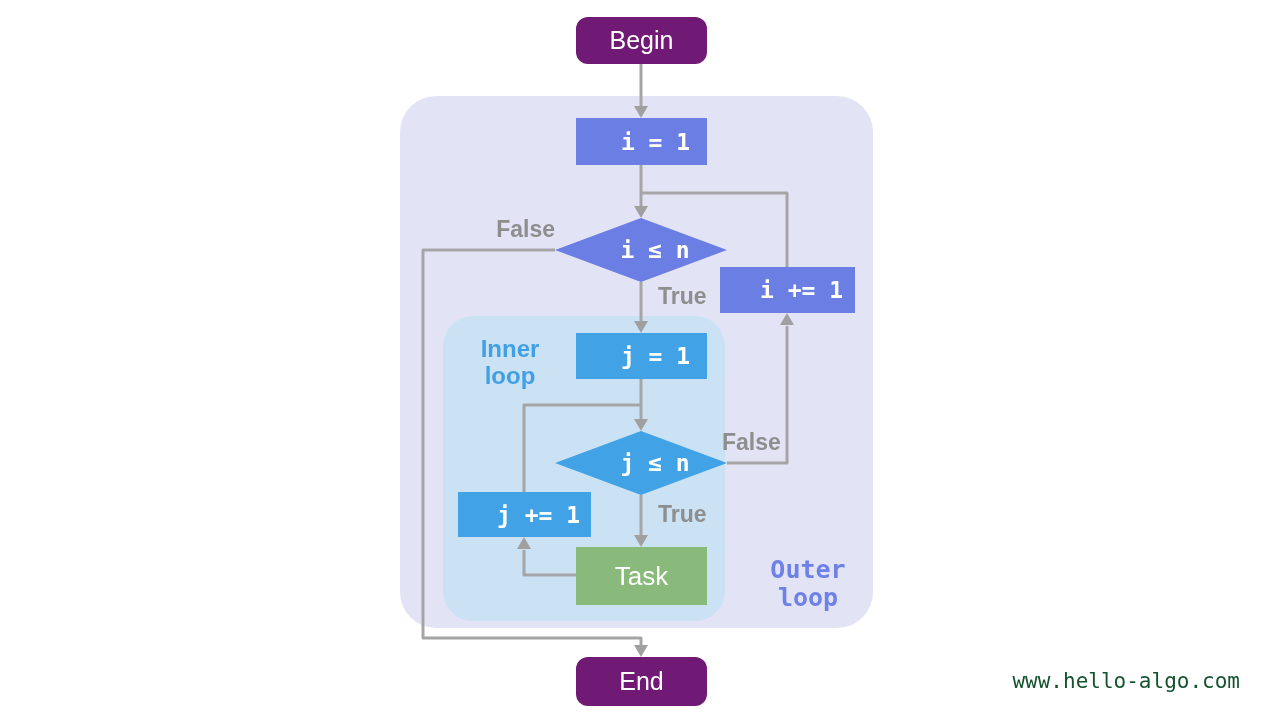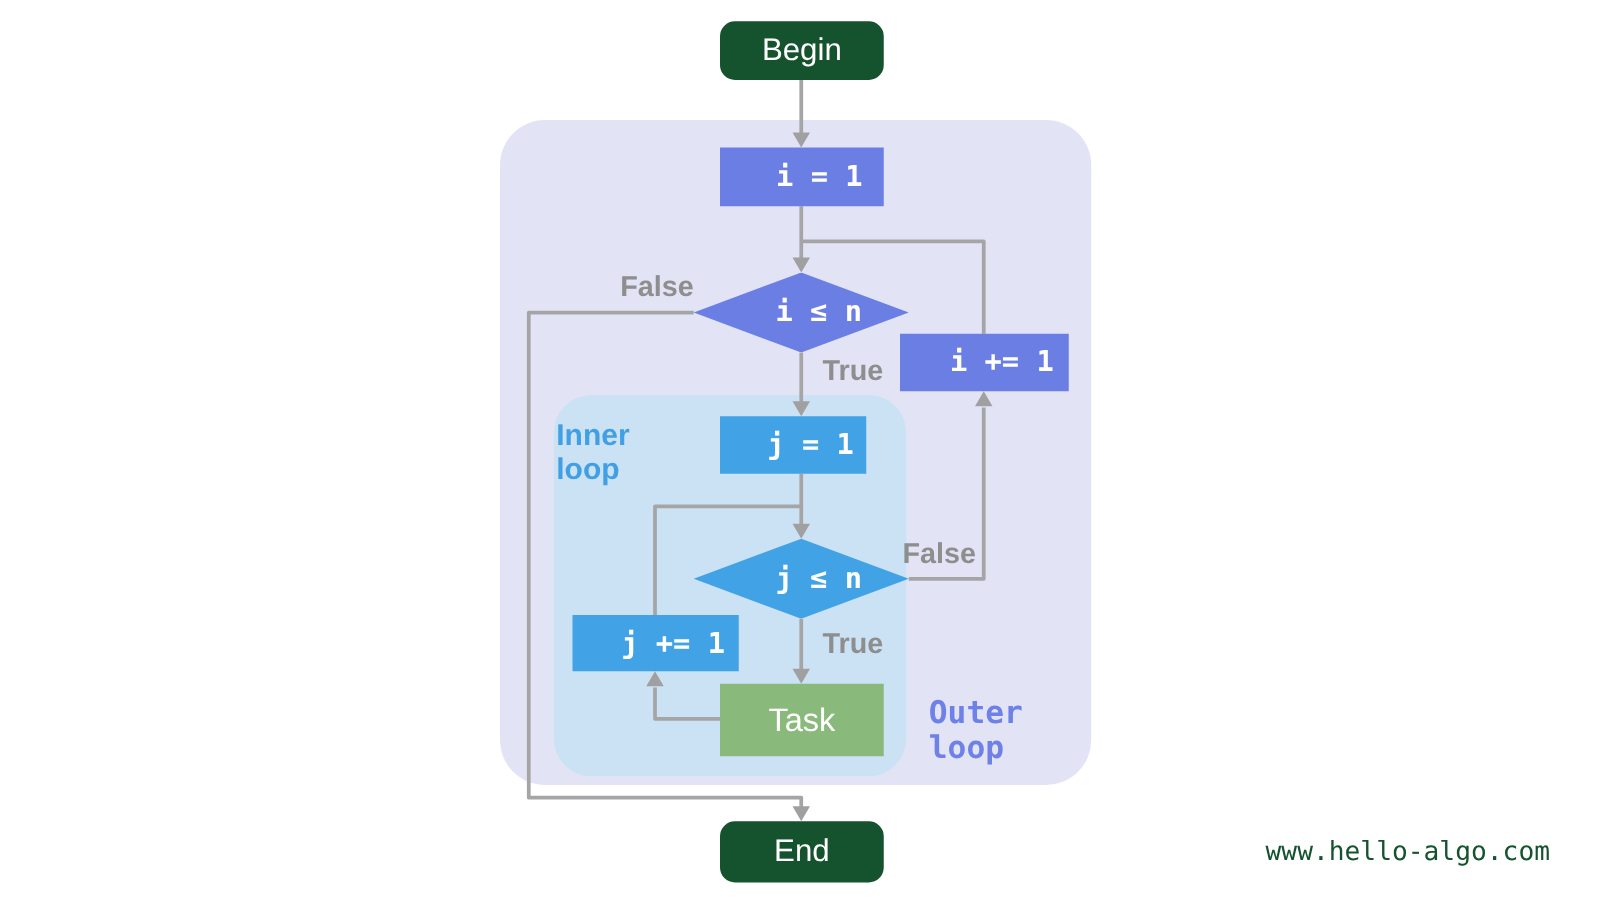--- a/index.html
+++ b/index.html
@@ -12,43 +12,43 @@
   .region.inner{left:443px;top:316px;width:282px;height:305px;border-radius:30px;background:#cbe2f5;}
 
   
   svg.edges{position:absolute;left:0;top:0;z-index:1;}
   .edge{fill:none;stroke:#a5a5a5;stroke-width:3;stroke-linejoin:round;}
   .arrowhead{fill:#a0a0a0;stroke:none;}
 
   
   .node{position:absolute;z-index:2;display:flex;align-items:center;justify-content:center;
         color:#ffffff;box-sizing:border-box;}
-  .terminal{width:131px;height:47px;border-radius:12px;background:#14532d;font-size:25px;}
+  .terminal{width:131px;height:47px;border-radius:12px;background:#701a75;font-size:25px;}
   .proc{font-family:"DejaVu Sans Mono",monospace;font-size:23px;font-weight:600;padding-left:28px;}
   .node.begin{left:576px;top:17px;}
   .node.i-init{left:576px;top:118px;width:131px;height:47px;background:#6b7ee3;}
   .node.i-cond{left:555px;top:218px;width:172px;height:64px;background:#6b7ee3;
                clip-path:polygon(50% 0,100% 50%,50% 100%,0 50%);text-align:center;}
   .node.i-incr{left:720px;top:267px;width:135px;height:46px;background:#6b7ee3;text-align:center;}
-  .node.j-init{left:576px;top:333px;width:117px;height:46px;background:#41a3e6;}
+  .node.j-init{left:576px;top:333px;width:131px;height:46px;background:#41a3e6;}
   .node.j-cond{left:555px;top:431px;width:172px;height:64px;background:#41a3e6;
                clip-path:polygon(50% 0,100% 50%,50% 100%,0 50%);}
   .node.j-incr{left:458px;top:492px;width:133px;height:45px;background:#41a3e6;}
   .node.task{left:576px;top:547px;width:131px;height:58px;background:#8aba7b;font-size:26px;}
   .node.end{left:576px;top:657px;height:49px;}
 
   
   .edge-label{position:absolute;z-index:2;font-weight:bold;font-size:23px;color:#8e8e8e;}
   .edge-label.false-outer{left:455px;top:216px;width:100px;text-align:right;}
   .edge-label.true-outer{left:658px;top:283px;}
   .edge-label.false-inner{left:722px;top:429px;}
   .edge-label.true-inner{left:658px;top:501px;}
 
   
-  .region-label{position:absolute;z-index:2;font-weight:bold;
+  .region-label{position:absolute;z-index:2;font-weight:bold;text-align:center;
                 white-space:pre-line;line-height:1.12;}
   .region-label.inner{left:445px;top:336px;width:130px;font-size:24px;color:#41a0e4;}
   .region-label.outer{left:743px;top:556px;width:130px;font-size:25px;color:#6e81e6;
                       font-family:"DejaVu Sans Mono",monospace;}
 
   .watermark{position:absolute;right:40px;bottom:27px;z-index:2;
              font-family:"DejaVu Sans Mono",monospace;font-size:21px;color:#14532d;}
 </style>
 </head>
 <body>

